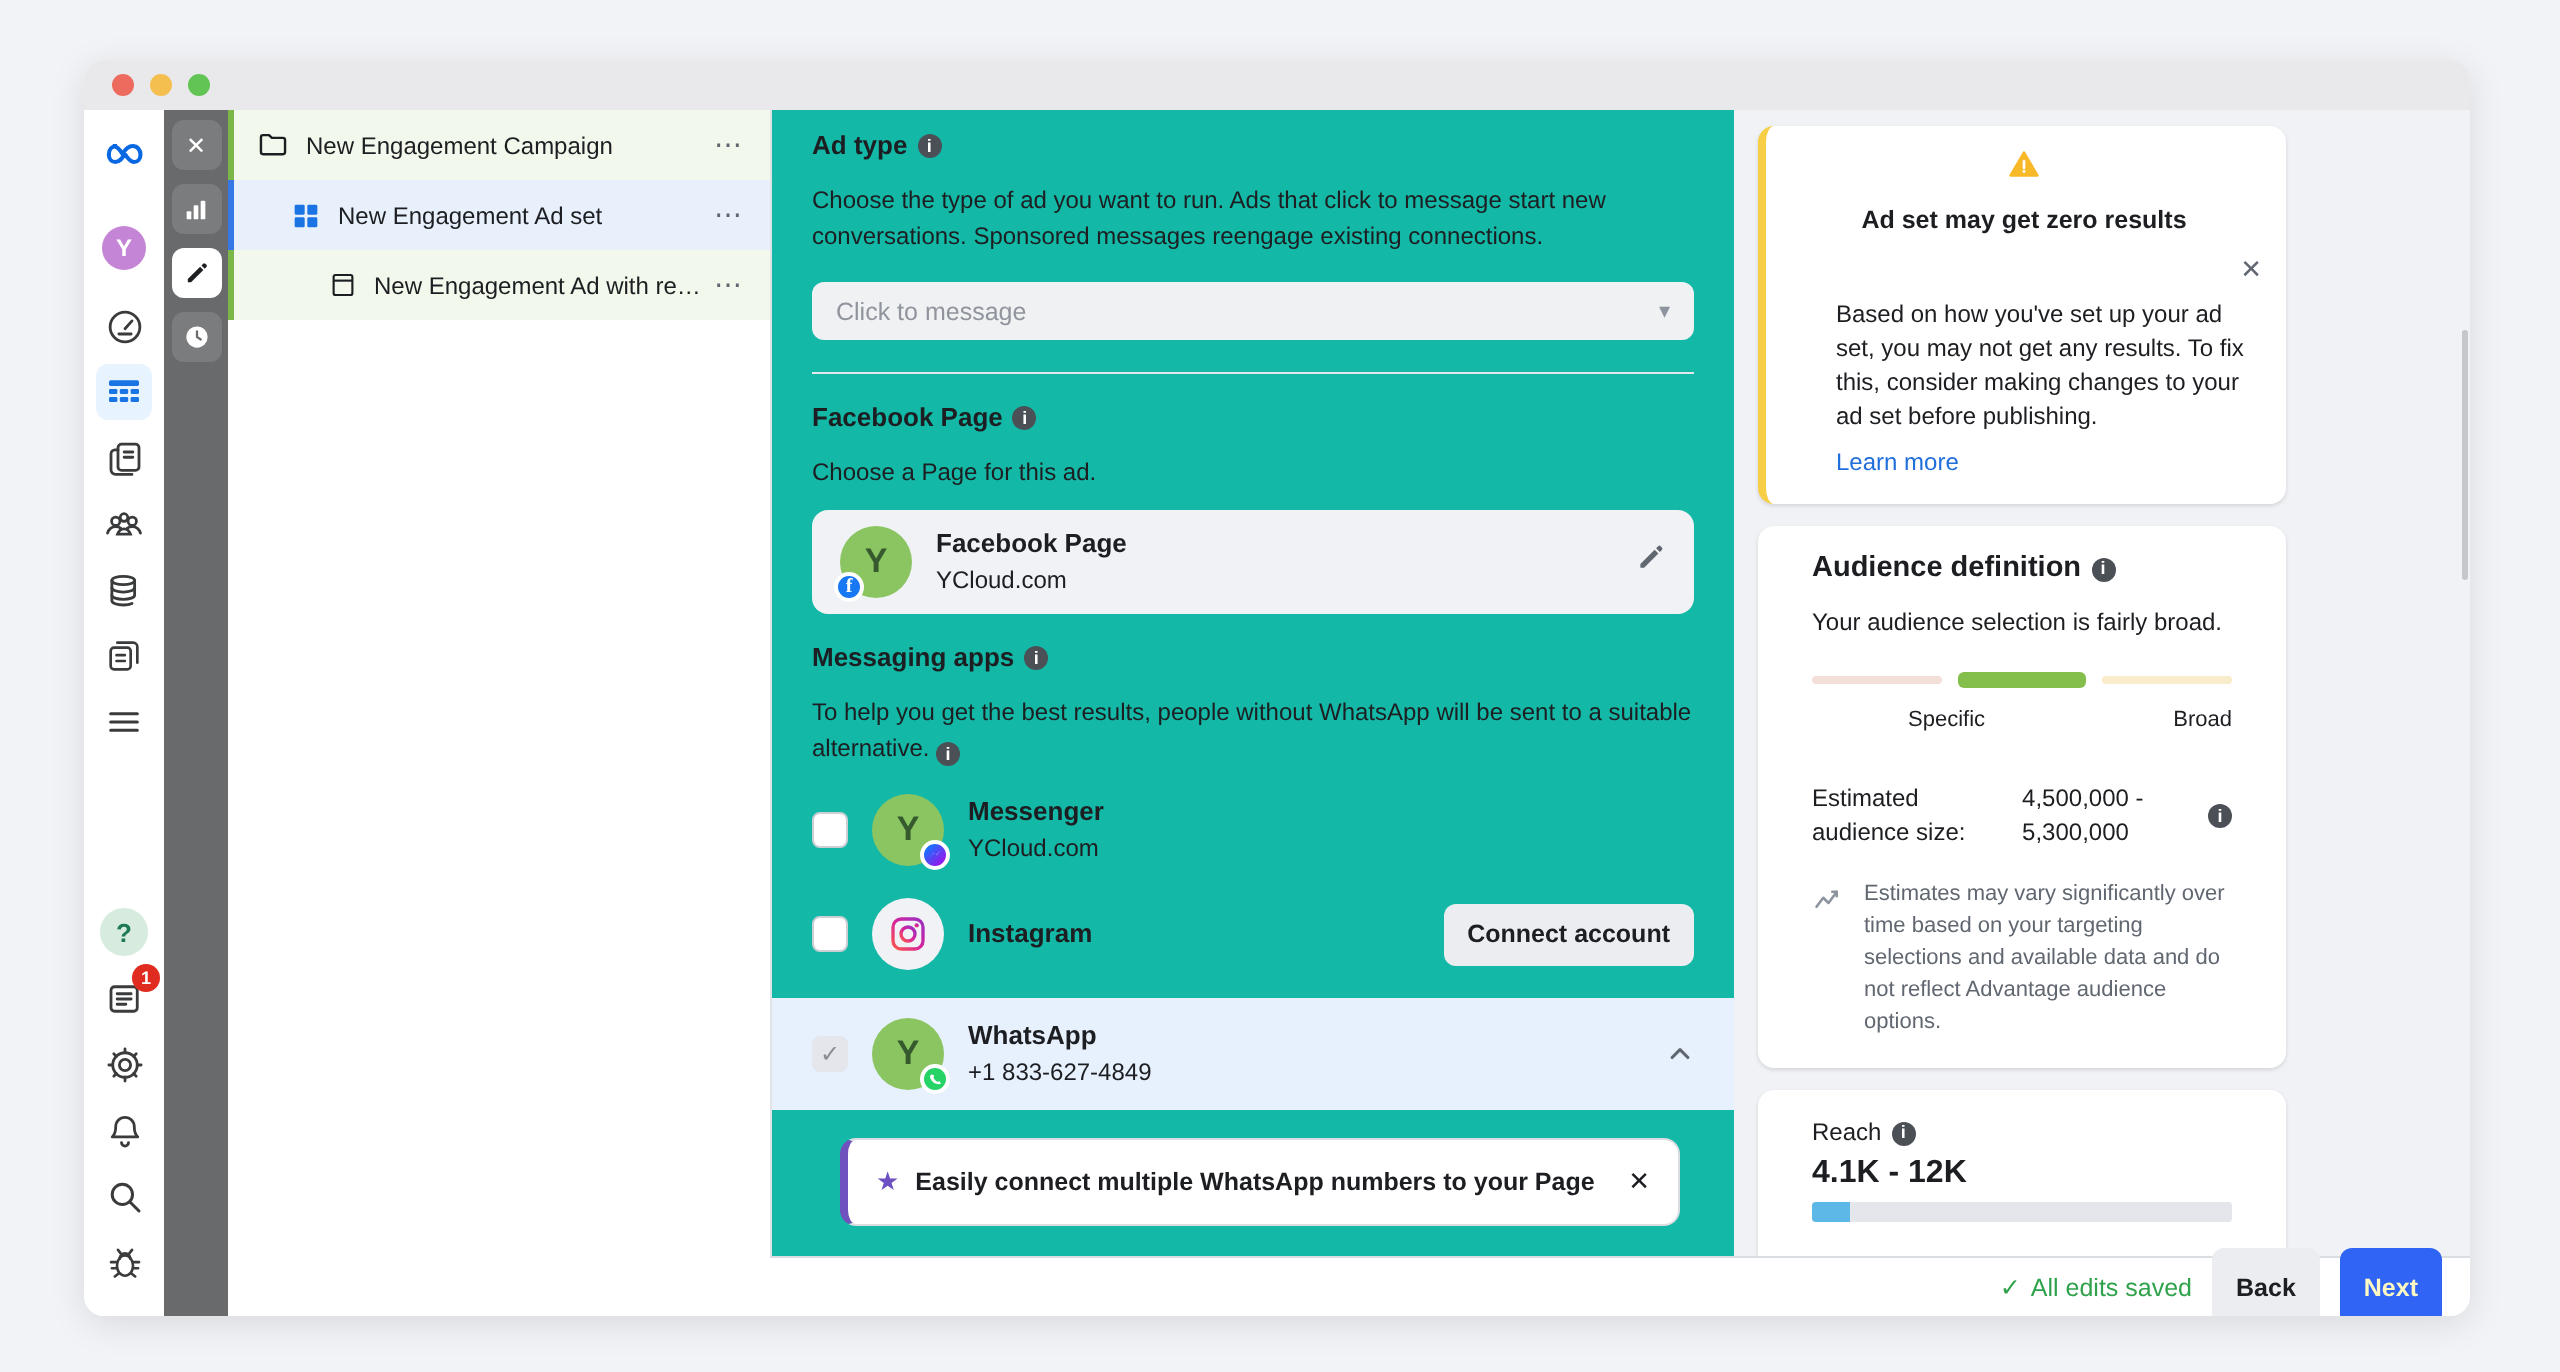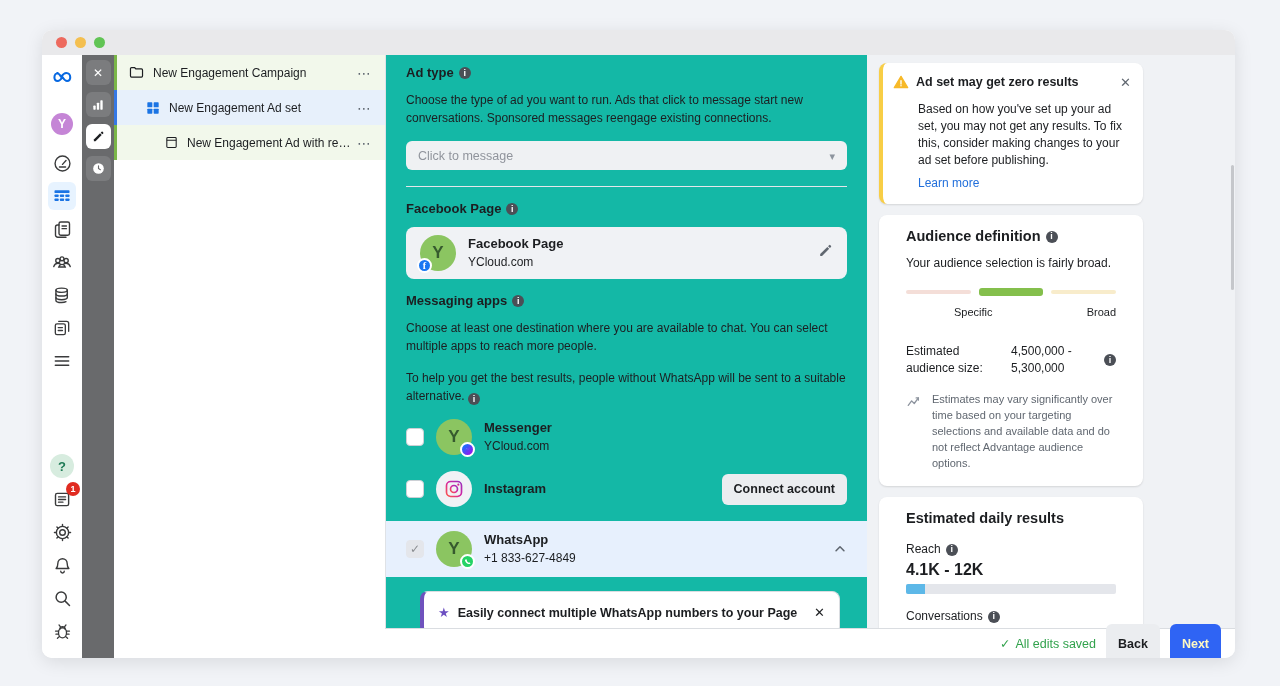--- a/index.html
+++ b/index.html
@@ -78,21 +78,21 @@
   .chev { margin-left:auto; display:flex; }
   .banner { margin:14px 0 0 14px; width:420px; background:#fff; border:1px solid #dadde1; border-left:4px solid #6f52bd; border-radius:8px; padding:12px 14px; }
   .bhead { display:flex; align-items:flex-start; gap:8px; font-weight:bold; font-size:12.5px; }
   .bstar { color:#6c4fc1; font-size:13px; }
   .bclose { margin-left:auto; color:#1c1e21; font-size:13px; }
 
   
   .ins { width:368px; background:#f0f2f5; padding:8px 0 0 12px; overflow:hidden; flex:none; }
   .card { width:264px; background:#fff; border-radius:8px; box-shadow:0 1px 2px rgba(0,0,0,.12); margin-bottom:11px; font-size:12px; line-height:17px; }
   .card.warn { border-left:4px solid var(--warning_border,#f8ce46); padding:11px 12px 12px 10px; }
-  .whead { display:flex; align-items:flex-start; gap:7px; font-weight:bold; font-size:12.5px; }
+  .whead { display:flex; align-items:center; gap:7px; font-weight:bold; font-size:12.5px;flex-direction:column; }
   .wclose { margin-left:auto; color:#606770; font-size:13px; }
   .wbody { margin:6px 0 6px 25px; color:#1c1e21; }
   .wlink { margin-left:25px; color:var(--link_blue,#216fdb); }
   .card.pad { padding:13px 27px 15px; }
   .cardh { font-size:14.5px; font-weight:bold; display:flex; align-items:center; gap:5px; margin-bottom:10px; }
   .meter { display:flex; align-items:center; gap:8px; margin:16px 0 8px; }
   .seg { flex:1; height:4px; border-radius:3px; }
   .seg.pink { background:var(--meter_pink,#f4ded8); }
   .seg.grn { background:var(--meter_green,#84bf4c); height:8px; }
   .seg.yel { background:var(--meter_yellow,#f8eccb); }
@@ -295,41 +295,41 @@
       <p class="para">Choose the type of ad you want to run. Ads that click to message start new conversations. Sponsored messages reengage existing connections.</p>
       <div class="select">
         <span>Click to message</span>
         <span class="car">▾</span>
       </div>
       <hr class="divider">
       <div class="h3">
           <span>Facebook Page</span>
           <span class="info">i</span>
         </div>
+      <p class="para" style="margin-bottom:10px">Choose a Page for this ad.</p>
       <div class="pagecard">
         <span class="av">
           <span>Y</span>
           <span class="bdg bl">f</span>
         </span>
         <span>
           <div class="ctitle">Facebook Page</div>
           <div class="csub">YCloud.com</div>
         </span>
         <span class="editpen">
           <svg width="15" height="15" viewBox="0 0 24 24" fill="#606770">
               <path d="M3.5 17.6L14.9 6.2l3 3L6.5 20.6H3.5v-3z"></path>
               <path d="M16.1 5l1.6-1.6a1.4 1.4 0 0 1 2 0l1 1a1.4 1.4 0 0 1 0 2L19.1 8z"></path>
             </svg>
         </span>
       </div>
       <div class="h3">
           <span>Messaging apps</span>
           <span class="info">i</span>
         </div>
-      <p class="para">Choose at least one destination where you are available to chat. You can select multiple apps to reach more people.</p>
       <p class="para" style="margin-bottom:6px"><span>To help you get the best results, people without WhatsApp will be sent to a suitable alternative.</span> <span class="info">i</span></p>
 
       <div class="approw">
         <span class="cb"></span>
         <span class="av">Y
           <span class="bdg br msgr">
             <svg width="9" height="9" viewBox="0 0 14 14">
                 <path d="M2.5 9l3.4-3.6 2 1.6 3.6-3.8-3.4 3.9-2-1.6z" fill="#fff"></path>
               </svg>
           </span>
@@ -432,23 +432,20 @@
             <svg width="18" height="18" viewBox="0 0 24 24" fill="none" stroke="#8d949e" stroke-width="1.7" stroke-linecap="round" stroke-linejoin="round">
                 <path d="M3 16.5l4.5-6 3.5 3.5 5.5-7.5"></path>
                 <path d="M13.5 6.5h3v3"></path>
               </svg>
           </span>
           <span>Estimates may vary significantly over time based on your targeting selections and available data and do not reflect Advantage audience options.</span>
         </div>
       </div>
 
       <div class="card pad">
-        <div class="cardh" style="margin-bottom:14px">
-            <span>Estimated daily results</span>
-          </div>
         <div class="metric">
           <div class="mlabel">
               <span>Reach</span>
               <span class="info">i</span>
             </div>
           <div class="mval">4.1K - 12K</div>
           <div class="bar">
               <span class="fill" style="display: block; width: 9%;"></span>
             </div>
         </div>

